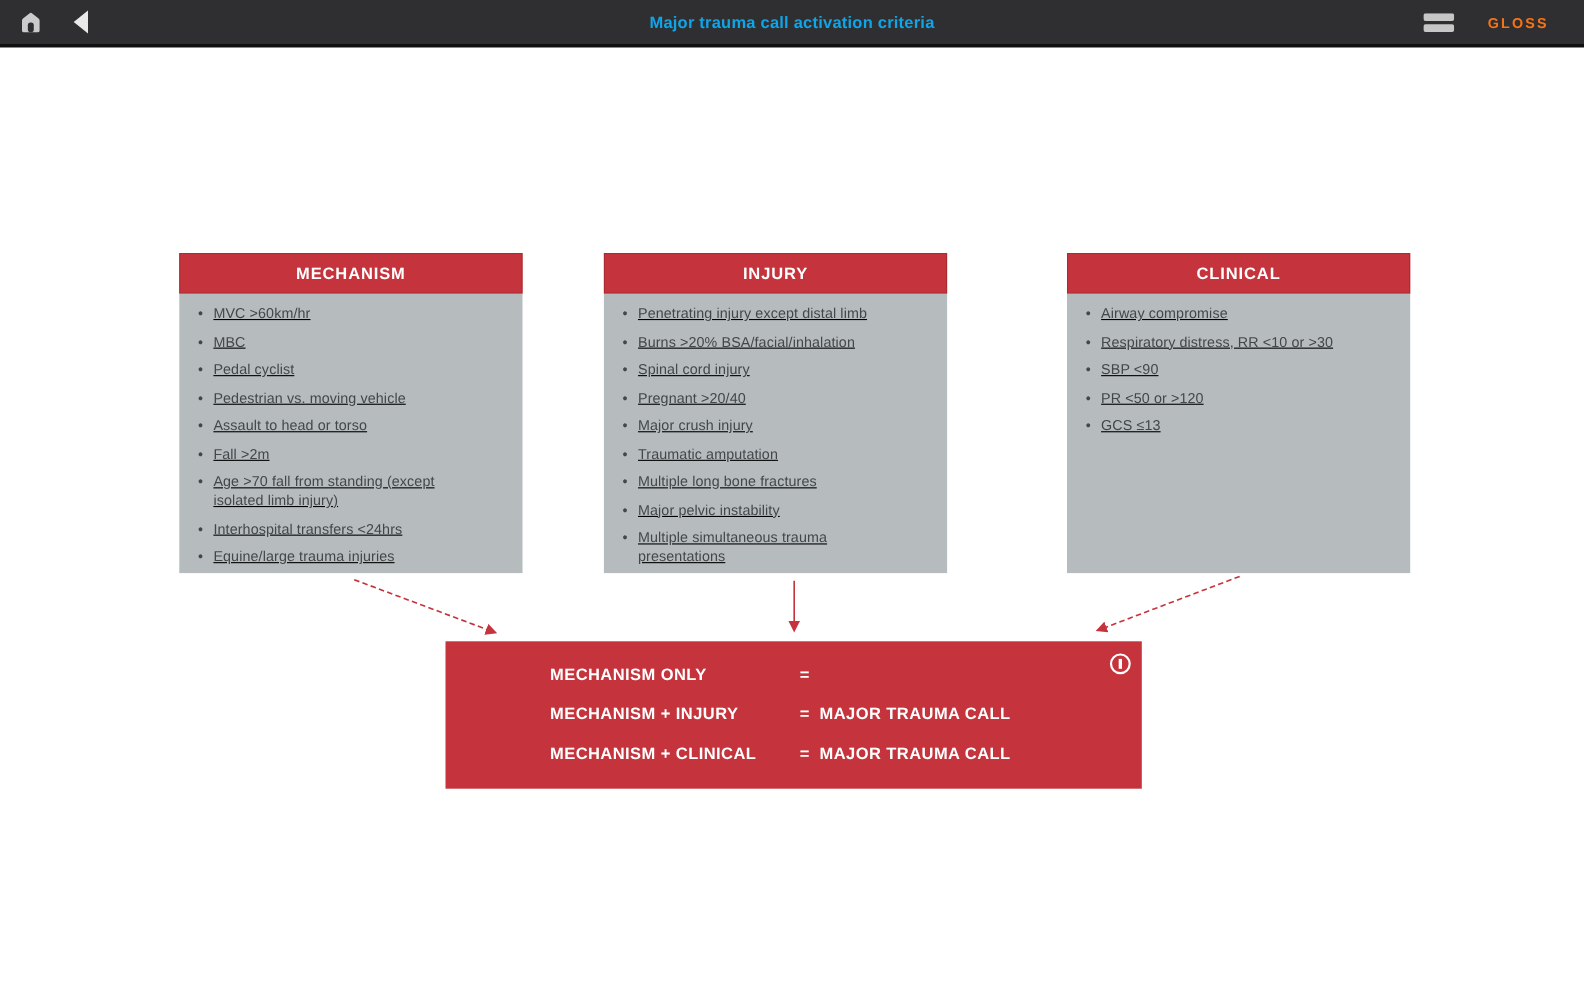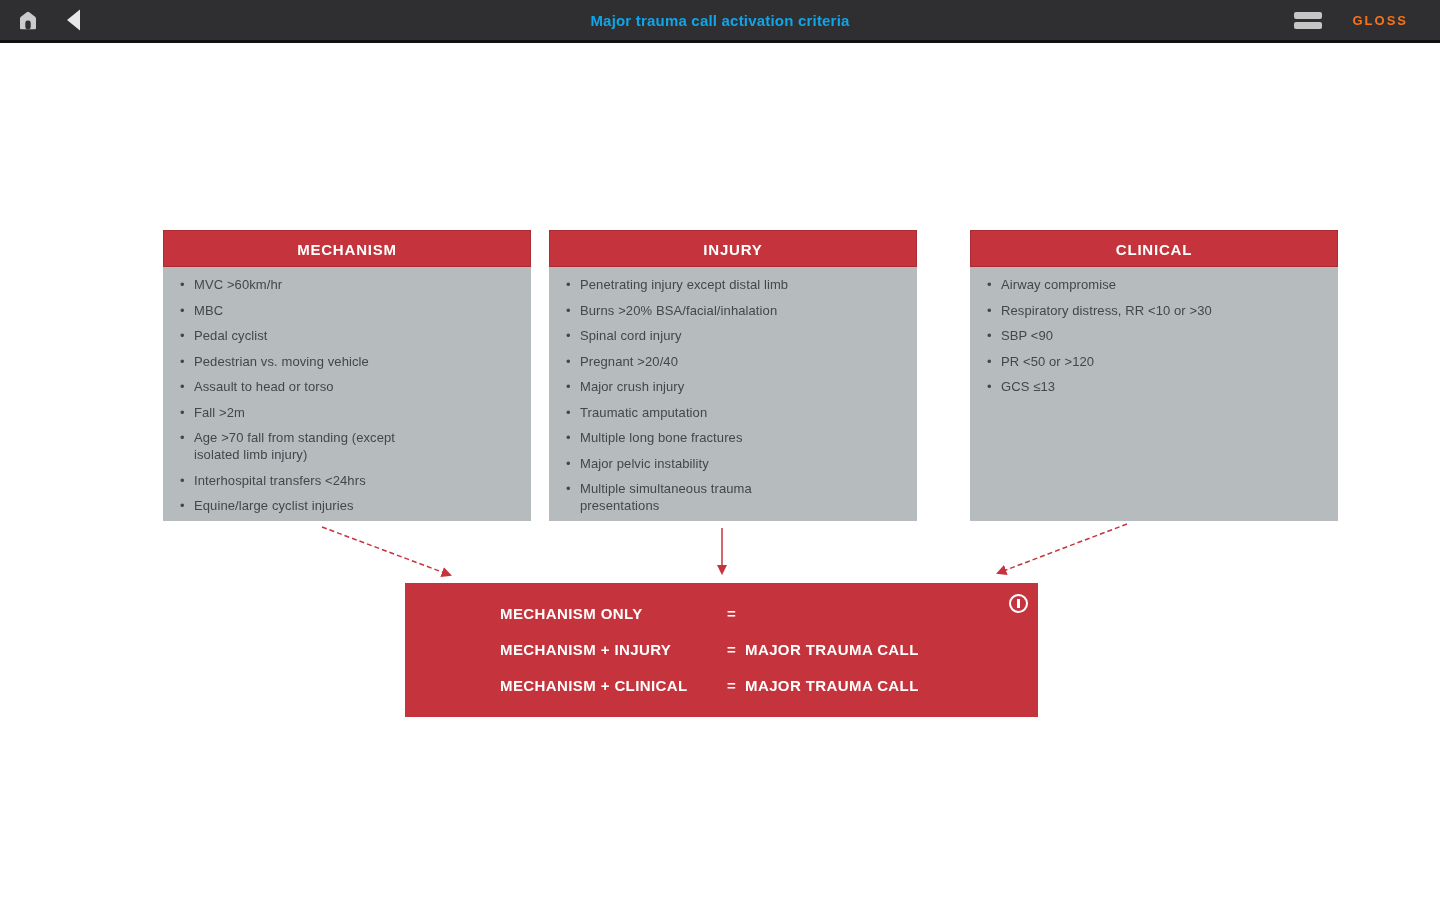--- a/index.html
+++ b/index.html
@@ -32,33 +32,33 @@
     position: absolute; right: 0; top: 0; height: 40px;
     display: flex; align-items: center; gap: 18px; padding-right: 26px;
   }
   .gloss-btn {
     background: transparent; border: none; cursor: pointer;
     color: #f97316; font-family: "Liberation Sans", sans-serif;
     font-size: 13px; font-weight: 700; letter-spacing: 2px;
   }
 
   
-  .card { position: absolute; top: 230px; width: 368px; border-radius: 24px; }
+  .card { position: absolute; top: 230px; width: 312px; border-radius: 24px; }
   .card-mechanism { left: 163px; }
   .card-injury    { left: 549px; }
   .card-clinical  { left: 970px; }
   .card-header {
     height: 37px; line-height: 37px; box-sizing: border-box;
     background: #c5343c; border: 1px solid #ab2b33;
     color: #ffffff; font-size: 15px; font-weight: 700;
     text-align: center; letter-spacing: 0.8px;
   }
   .card-body {
     height: 254px; box-sizing: border-box;
-    background: #b6bbbe; padding: 9px 10px 0 16px;
+    background: #b6bbbe; padding: 9px 10px 0 16px; text-decoration: underline;
   }
   .card-list { list-style: none; margin: 0; padding: 0; }
   .card-list li {
     position: relative; padding-left: 15px; max-width: 240px;
     color: #43474a; font-size: 13px; line-height: 17px;
     letter-spacing: 0.1px; margin-bottom: 8.5px;
   }
   .card-list li::before {
     content: "\2022"; position: absolute; left: 1px; top: 0;
     color: #43474a; font-size: 13px;
@@ -136,21 +136,21 @@
     <div class="card-body">
       <ul class="card-list">
         <li>MVC &gt;60km/hr</li>
         <li>MBC</li>
         <li>Pedal cyclist</li>
         <li>Pedestrian vs. moving vehicle</li>
         <li>Assault to head or torso</li>
         <li>Fall &gt;2m</li>
         <li>Age &gt;70 fall from standing (except isolated limb injury)</li>
         <li>Interhospital transfers &lt;24hrs</li>
-        <li>Equine/large cyclist injuries</li>
+        <li>Equine/large trauma injuries</li>
       </ul>
     </div>
   </section>
 
   <section class="card card-injury">
     <div class="card-header">INJURY</div>
     <div class="card-body">
       <ul class="card-list">
         <li>Penetrating injury except distal limb</li>
         <li>Burns &gt;20% BSA/facial/inhalation</li>

